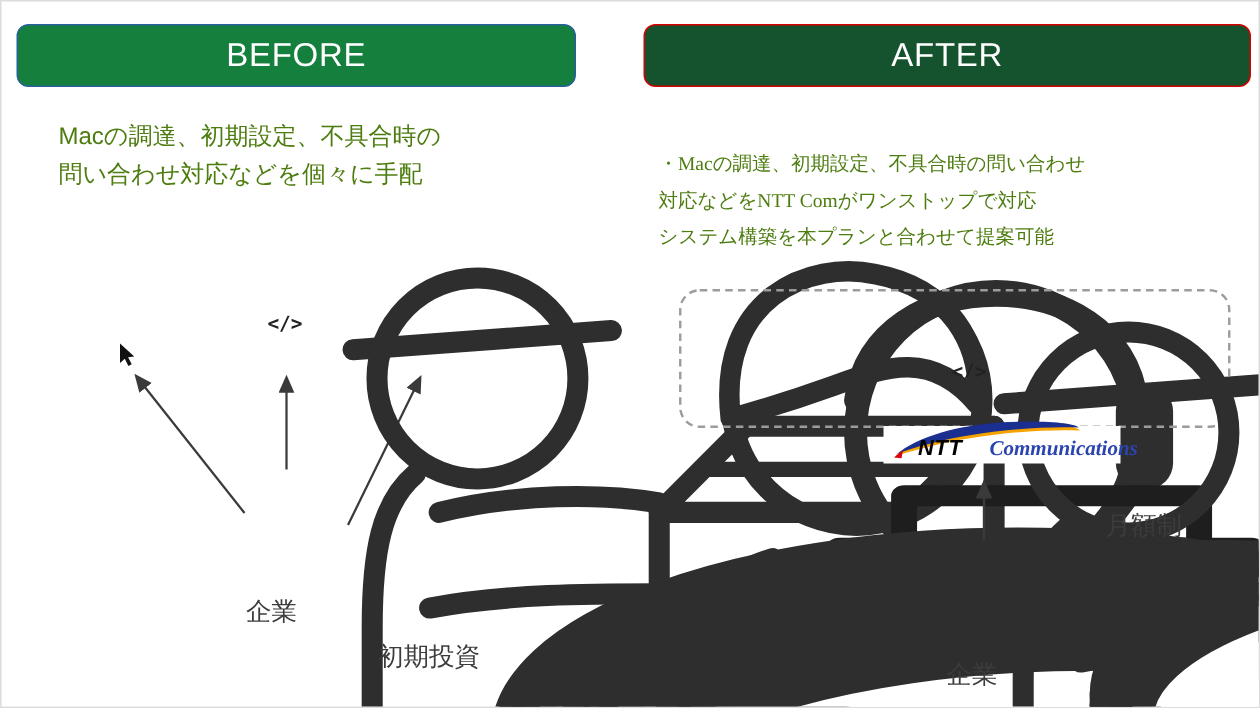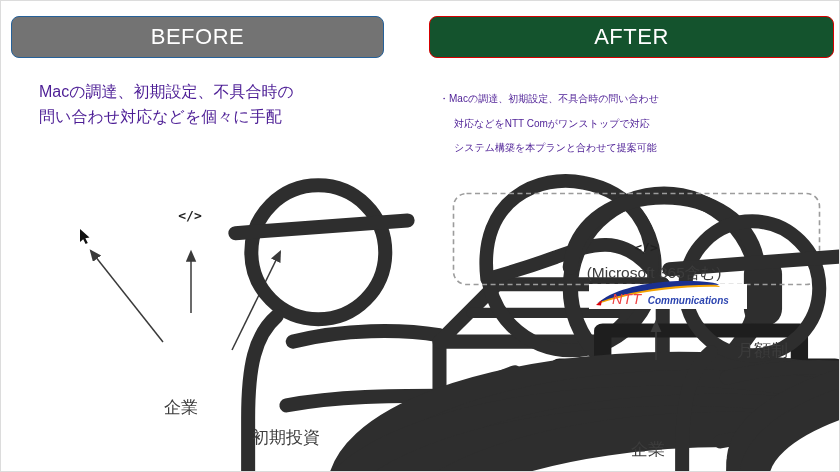--- a/index.html
+++ b/index.html
@@ -9,35 +9,35 @@
     font-family:"Liberation Sans","DejaVu Sans",sans-serif;color:#3c3c3c;
   }
   svg.art{position:absolute;left:0;top:0;z-index:1;}
   .txt{position:absolute;z-index:2;}
 
   .banner{
     position:absolute;z-index:2;top:15px;height:40px;border-radius:8px;
     display:flex;align-items:center;justify-content:center;
     color:#fff;font-size:22px;font-weight:500;letter-spacing:.5px;
   }
-  .banner.before{left:10px;width:371px;background:#737373;border:1px solid #266199;}
+  .banner.before{left:10px;width:371px;background:#15803d;border:1px solid #266199;}
   .banner.after{left:428px;width:403px;background:#14532d;border:1px solid #D50000;}
 
-  .desc{line-height:25px;font-size:16px;color:#4c1d95;}
+  .desc{line-height:25px;font-size:16px;color:#4d7c0f;}
   .before-desc{left:38px;top:78px;width:320px;}
-  .after-desc{left:438px;top:86px;width:395px;font-size:10px;line-height:24.5px;}
-  .after-desc .cont{margin-left:15px;}
+  .after-desc{left:438px;top:96px;width:395px;font-size:13px;line-height:24.5px;font-family:Liberation Serif, serif;}
+  .after-desc .cont{}
 
   .jp-label{font-size:17px;color:#3c3c3c;white-space:nowrap;}
   .centered{text-align:left;}
   .ms-note{left:558px;top:262px;width:190px;text-align:center;font-size:15.5px;color:#3c3c3c;}
 
   .ntt-logo-text{left:611px;top:290px;display:flex;align-items:baseline;white-space:nowrap;}
-  .ntt-logo-text .ntt{font-size:14.5px;font-weight:normal;font-style:italic;color:#ef4444;letter-spacing:.5px;}
-  .ntt-logo-text .comms{font-size:10px;font-weight:bold;font-style:italic;color:#2B44B0;margin-left:6px;}
+  .ntt-logo-text .ntt{font-size:14.5px;font-weight:bold;font-style:italic;color:#000000;letter-spacing:.5px;}
+  .ntt-logo-text .comms{font-size:14px;font-weight:bold;font-style:italic;color:#2B44B0;margin-left:18px;font-family:Liberation Serif, serif;}
 </style>
 </head>
 <body>
 
 <div class="stage">
 
   <svg class="art" width="840" height="472" viewBox="0 0 840 472">
     <defs>
       <marker id="ah" markerWidth="9" markerHeight="8" refX="6.5" refY="3.5" orient="auto">
         <path d="M0,0 L8,3.5 L0,7 Z" fill="#3a3a3a"></path>
@@ -218,21 +218,20 @@
   <div class="txt desc after-desc">
     <div>・Macの調達、初期設定、不具合時の問い合わせ</div>
     <div class="cont">対応などをNTT Comがワンストップで対応</div>
     <div class="cont">システム構築を本プランと合わせて提案可能</div>
   </div>
 
   <div class="txt jp-label centered" style="left:163px;top:395px;width:50px;">企業</div>
 
   <div class="txt jp-label" style="left:251px;top:425px;">初期投資</div>
 
-  <div class="txt ms-note">(Microsoft 365含む)</div>
 
   <div class="txt ntt-logo-text">
     <span class="ntt">NTT</span>
     <span class="comms">Communications</span>
   </div>
 
   <div class="txt jp-label" style="left:736px;top:338px;">月額制</div>
 
   <div class="txt jp-label centered" style="left:630px;top:437px;width:50px;">企業</div>
 

